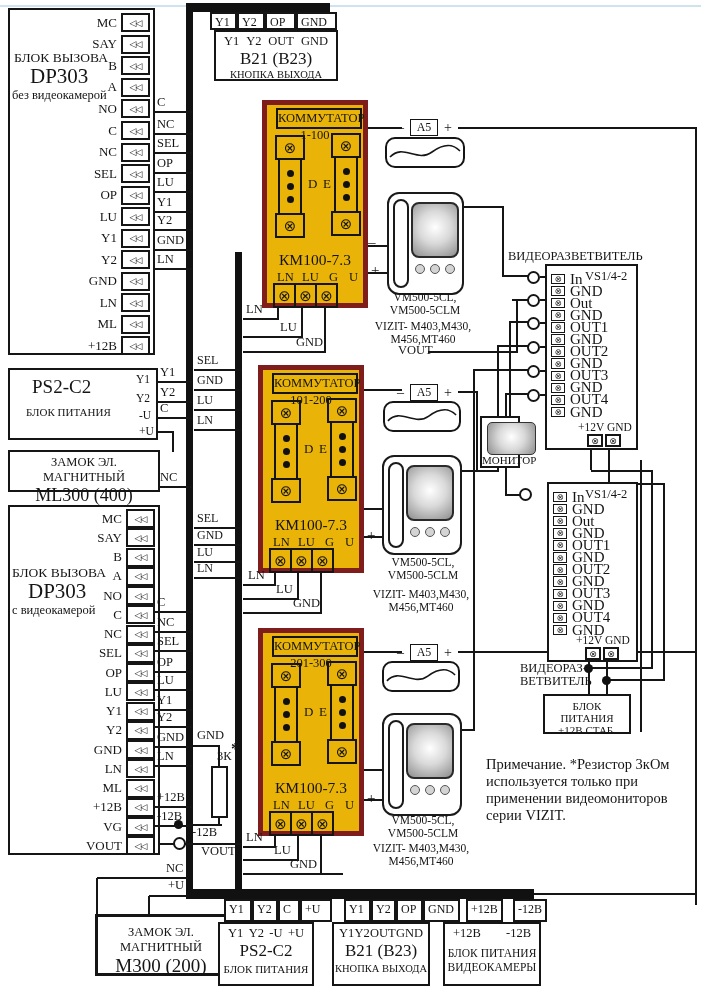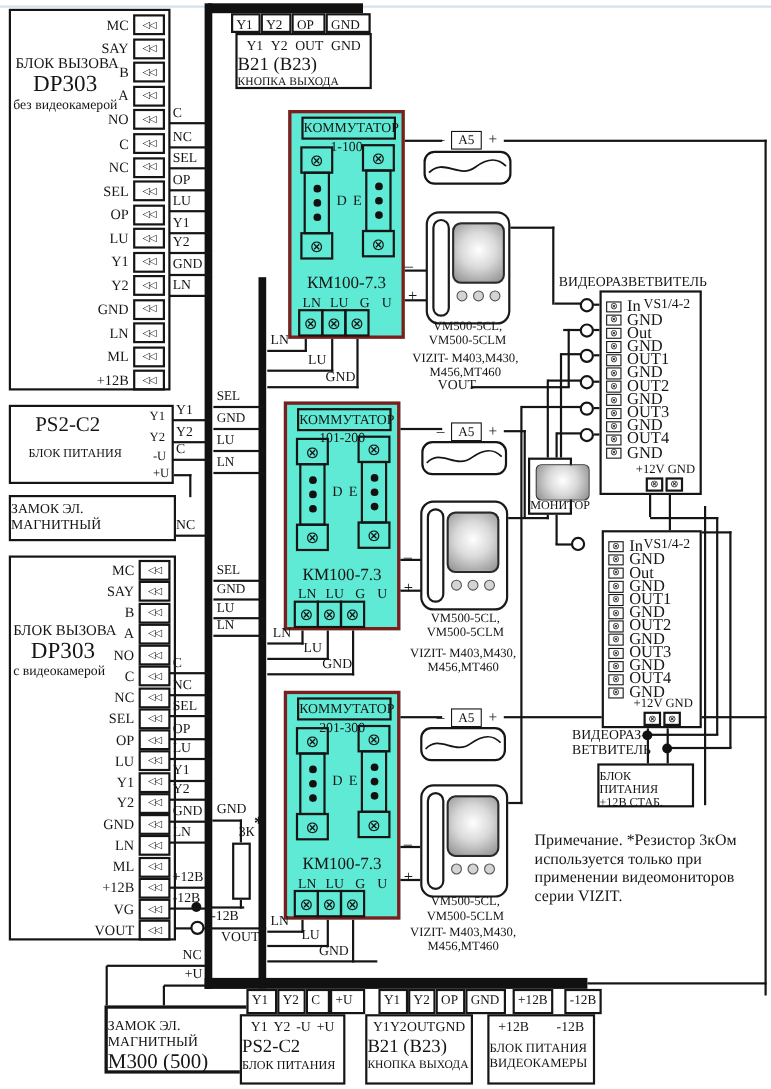--- a/index.html
+++ b/index.html
@@ -21,21 +21,21 @@
   
   .trow{display:flex;justify-content:flex-end;align-items:center;padding-right:3px}
   .c1r{height:21.55px}.c2r{height:19.25px}
   .tlabel{font-size:13px;margin-right:4px}
   .tcell{width:25px;height:15px;border:2px solid #151515;display:flex;align-items:center;
          justify-content:center;font-size:9px;letter-spacing:-1px;flex:none}
   .btitle{position:absolute;font-size:13.5px}
   .bmodel{position:absolute;font-size:21px}
   .bsub{position:absolute;font-size:12.5px}
   
-  .comm{position:absolute;border:3px solid #7f1d1d;background:#5eead4;box-sizing:border-box}
+  .comm{position:absolute;border:5px solid #7f1d1d;background:#eab308;box-sizing:border-box}
   .ctitle{position:absolute;left:9px;top:3px;width:82px;border:2px solid #151515;
           text-align:center;font-size:12.5px;padding:1px 0}
   .crange{position:absolute;left:0;top:23px;width:100%;text-align:center;font-size:12.5px}
   .strip{position:absolute;width:30px;height:103px}
   .scell{position:absolute;left:0;width:30px;height:25px;border:2px solid #151515;
          box-sizing:border-box;display:flex;align-items:center;justify-content:center;font-size:15px}
   .smid{position:absolute;left:3px;top:23px;width:24px;height:57px;border:2px solid #151515;
         box-sizing:border-box;display:flex;flex-direction:column;align-items:center;
         justify-content:center;gap:6px}
   .smid i{width:7px;height:7px;background:#111;border-radius:50%}
@@ -56,21 +56,21 @@
   .spk{position:absolute;border:2.5px solid #151515;border-radius:10px;background:#fff;box-sizing:border-box}
   .sprow{position:absolute;display:flex;align-items:center;gap:6px;font-size:14px}
   .a5box{border:1.5px solid #151515;width:26px;height:15px;text-align:center;font-size:12px;line-height:15px}
   
   .vsrow{height:12.1px;display:flex;align-items:center}
   .vscell{width:14px;height:10.5px;border:1.5px solid #151515;box-sizing:border-box;flex:none;
           display:flex;align-items:center;justify-content:center;font-size:8.5px;margin-right:5px}
   .vslab{font-size:15px}
   .pcell{position:absolute;width:16px;height:13px;border:2px solid #151515;box-sizing:border-box;
          display:flex;align-items:center;justify-content:center;font-size:9px}
-  .ctr{text-align:left}
+  .ctr{text-align:center}
   .note{position:absolute;left:486px;top:756px;width:208px;font-size:14.5px;line-height:1.18}
   .note .u{}
   .hline{display:flex;justify-content:space-between;padding:2px 8px 0 8px;font-size:12.5px}
 </style>
 </head>
 <body>
 
 <div id="stage">
 
   <div style="position:absolute;left:0;top:5px;width:701px;height:2px;background:#cfe2f0"></div>
@@ -635,20 +635,21 @@
     <div class="lab" style="left:126px;top:22px;font-size:11.5px">Y2</div>
     <div class="lab" style="left:129px;top:39px;font-size:11.5px">-U</div>
     <div class="lab" style="left:129px;top:55px;font-size:11.5px">+U</div>
   </div>
   <div class="ll" style="left:157px;top:366px;width:32px">Y1</div>
   <div class="ll" style="left:157px;top:386px;width:32px">Y2</div>
   <div class="ll" style="left:157px;top:402px;width:32px">C</div>
   <div class="ll" style="left:157px;top:471px;width:32px">NC</div>
   <div class="box" style="left:8px;top:450px;width:152px;height:42px">
     <div class="ctr" style="font-size:12.5px;margin-top:3px">ЗАМОК ЭЛ. МАГНИТНЫЙ</div>
+    <div class="ctr" style="font-size:18px">ML300 (400)</div>
   </div>
 
   <div class="box" style="left:8px;top:505px;width:152px;height:350px">
     <div class="btitle" style="left:2px;top:58px">БЛОК ВЫЗОВА</div>
     <div class="bmodel" style="left:18px;top:72px">DP303</div>
     <div class="bsub" style="left:2px;top:96px">с видеокамерой</div>
     <div style="position:absolute;right:0;top:2px;left:0">
 
     <div class="trow c2r">
         <span class="tlabel">MC</span>
@@ -750,21 +751,21 @@
   <div class="ll" style="left:194px;top:414px;width:44px;font-size:12px">LN</div>
   <div class="ll" style="left:194px;top:512px;width:44px;font-size:12px">SEL</div>
   <div class="ll" style="left:194px;top:529px;width:44px;font-size:12px">GND</div>
   <div class="ll" style="left:194px;top:546px;width:44px;font-size:12px">LU</div>
   <div class="ll" style="left:194px;top:562px;width:44px;font-size:12px">LN</div>
 
   <div class="lab" style="left:166px;top:862px">NC</div>
   <div class="lab" style="left:168px;top:879px">+U</div>
   <div class="box thick" style="left:95px;top:914px;width:132px;height:62px">
     <div class="ctr" style="font-size:12.5px;margin-top:8px">ЗАМОК ЭЛ. МАГНИТНЫЙ</div>
-    <div class="ctr" style="font-size:19px">М300 (500)</div>
+    <div class="ctr" style="font-size:19px">М300 (200)</div>
   </div>
 
   <div class="tab" style="left:224px;top:899px;width:28px;height:23px">Y1</div>
   <div class="tab" style="left:252px;top:899px;width:26px;height:23px">Y2</div>
   <div class="tab" style="left:278px;top:899px;width:22px;height:23px">C</div>
   <div class="tab" style="left:300px;top:899px;width:32px;height:23px">+U</div>
   <div class="box" style="left:218px;top:922px;width:96px;height:64px">
     <div class="hline">
       <span>Y1</span>
         <span>Y2</span>

